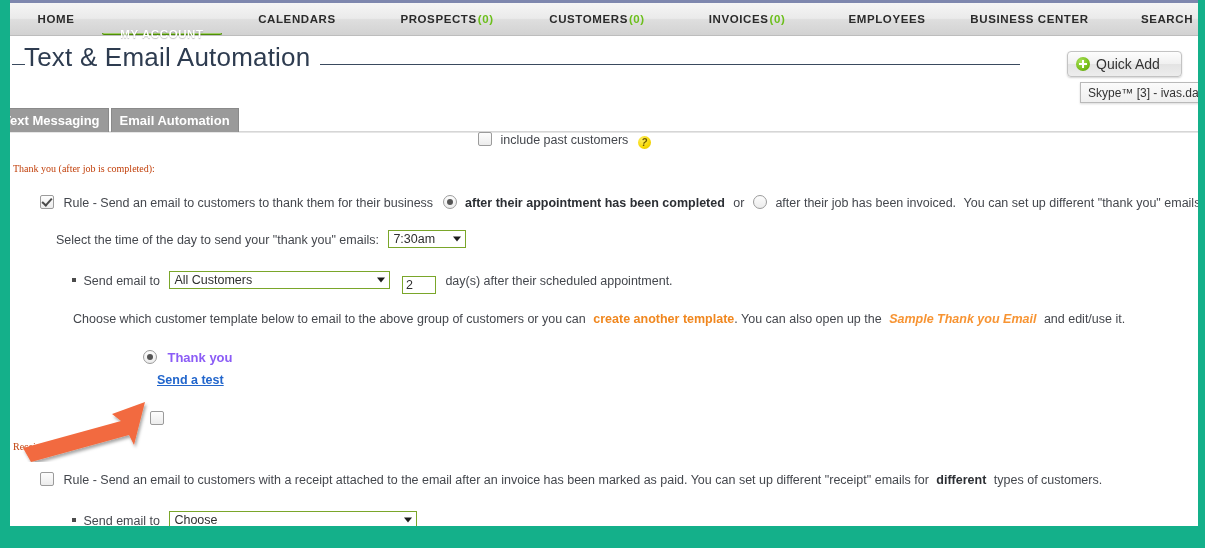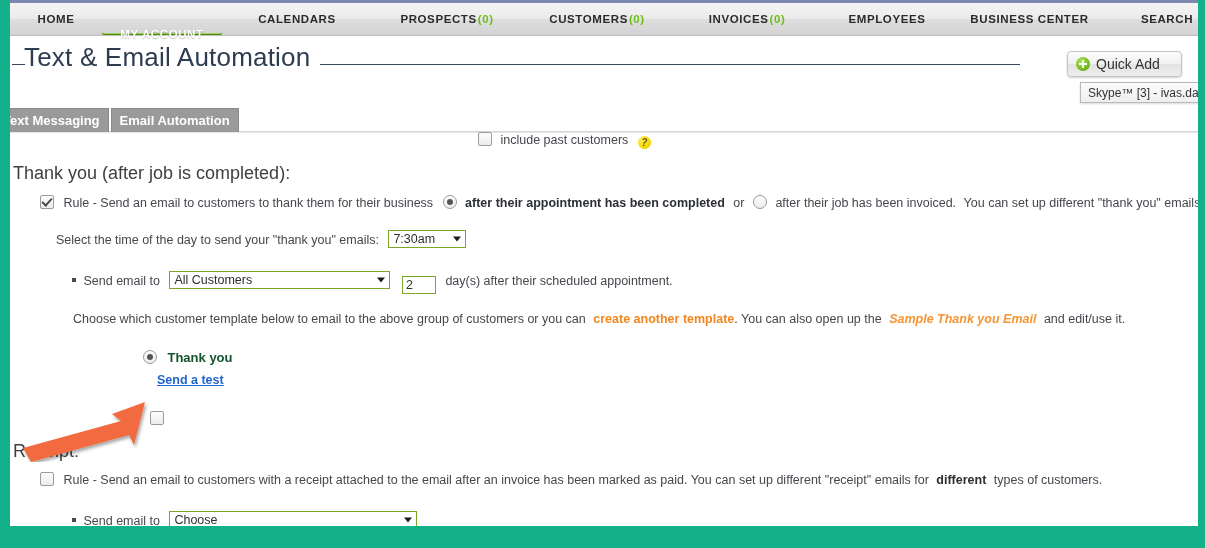--- a/index.html
+++ b/index.html
@@ -228,22 +228,23 @@
     left: 10px; top: 132px;
     width: 1188px;
     height: 394px;
     background: #ffffff;
     font-size: 12.5px;
     color: #44474d;
   }
   .row { position: absolute; white-space: nowrap; }
 
   .sec-title {
-    font-size: 18px;
-    color: #404040;
+    font-size: 10px;
+    color: #c2410c;
+    font-family: Liberation Serif, serif;
   }
 
   
   .cbx {
     display: inline-block;
     width: 12px; height: 12px;
     border: 1px solid #9b9b9b;
     background: linear-gradient(to bottom, #fdfdfd, #ececec);
     border-radius: 2px;
     vertical-align: -2px;
@@ -349,21 +350,21 @@
     font-weight: 700;
     cursor: pointer;
   }
   .lnk-orange-it {
     color: #f79433;
     font-style: italic;
     font-weight: 700;
     cursor: pointer;
   }
   .tpl-name {
-    color: #14532d;
+    color: #8b5cf6;
     font-weight: 700;
     font-size: 13px;
     cursor: pointer;
   }
   .lnk-blue {
     color: #2266cc;
     text-decoration: underline;
     font-weight: 700;
     font-size: 12.5px;
     cursor: pointer;

